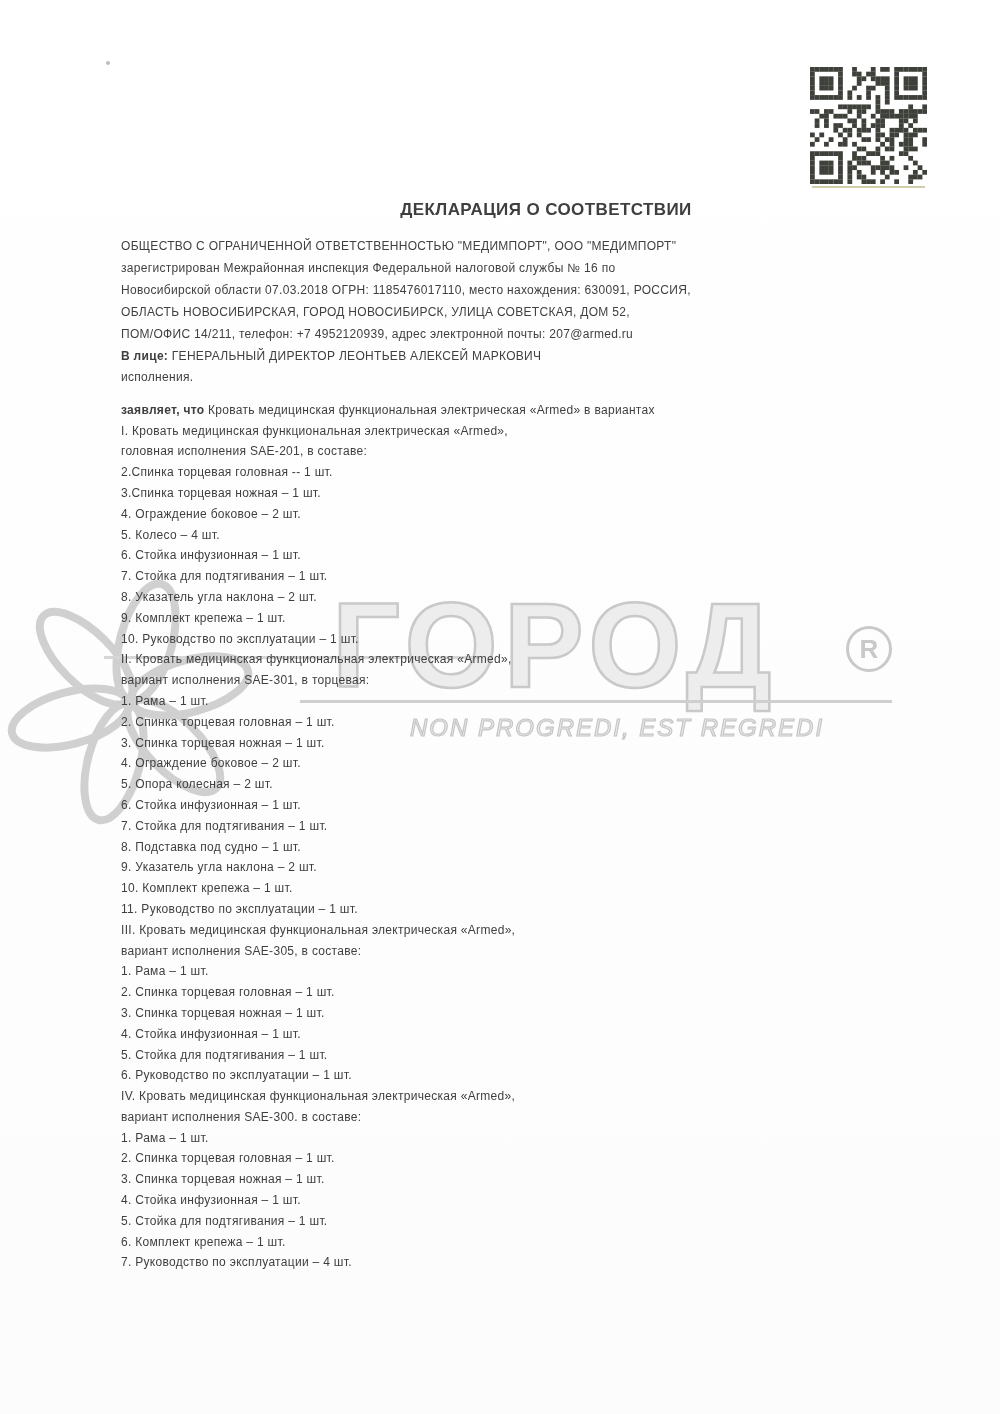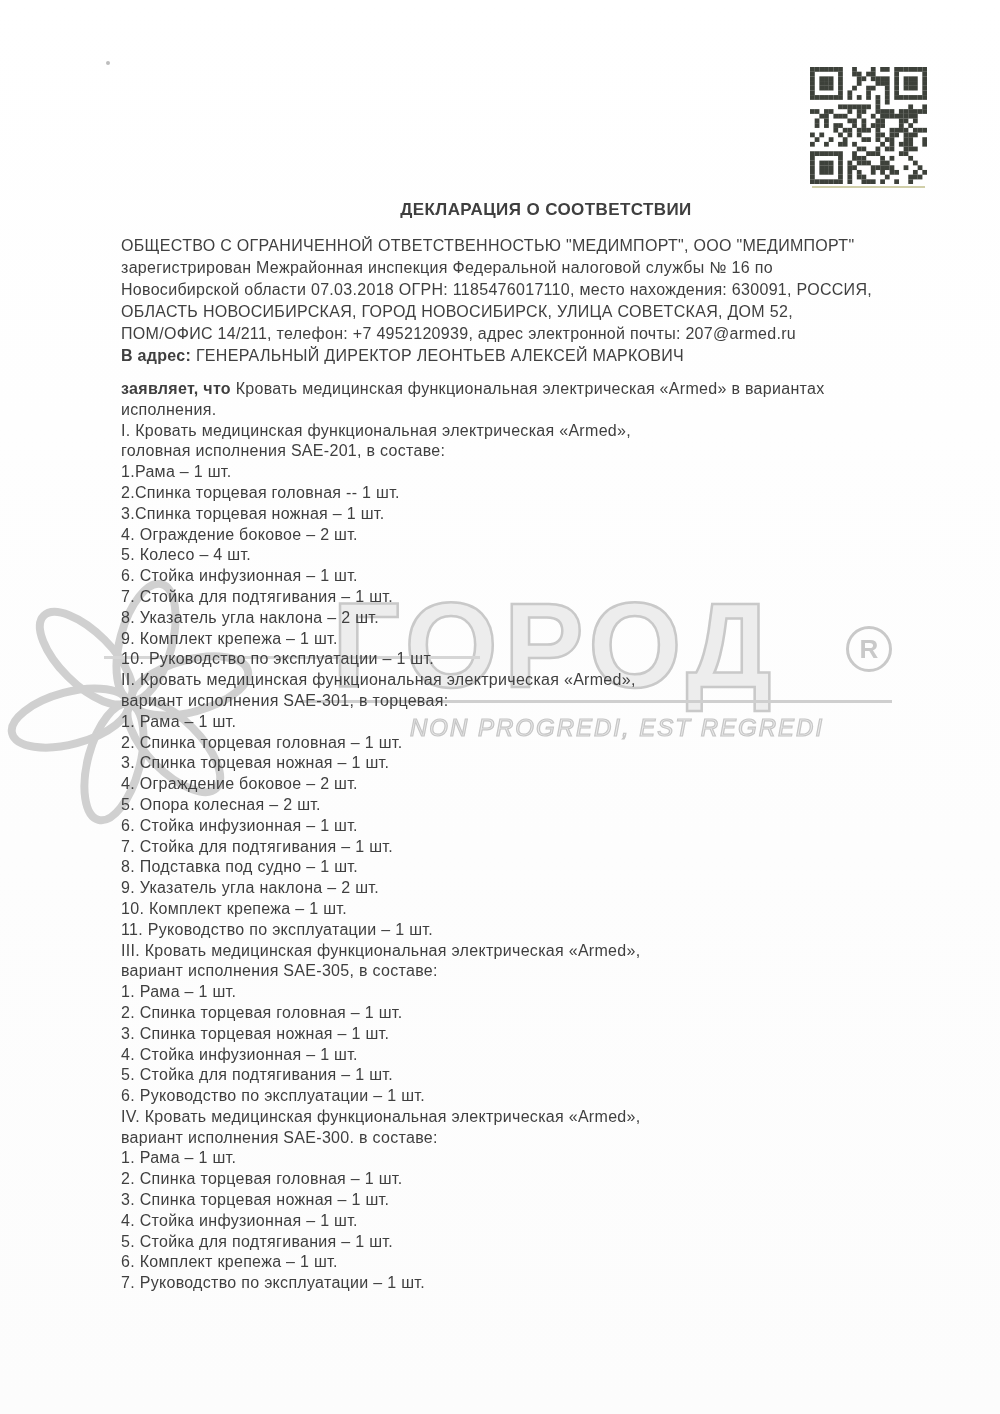--- a/index.html
+++ b/index.html
@@ -11,21 +11,21 @@
   }
   .page{position:absolute;inset:0;background:linear-gradient(180deg,#ffffff 0%,#fdfdfd 60%,#fcfcfc 100%);}
   
   .content{position:absolute;left:121px;top:186px;width:810px;z-index:3;}
   .doc-title{
     font-size:17px;font-weight:bold;letter-spacing:.4px;
     text-align:center;padding-left:40px;margin:14px 0 15px 0;
     white-space:nowrap;
   }
   .line{
-    height:20.8px;line-height:20.8px;font-size:16px;letter-spacing:.3px;
+    height:20.8px;line-height:20.8px;font-size:12px;letter-spacing:.3px;
     white-space:nowrap;
   }
   .company .line{height:22px;line-height:22px;}
   .bold{font-weight:bold;}
   .gap-before{margin-top:12px;}
   
   .watermark{position:absolute;inset:0;z-index:1;filter:blur(.3px);}
   .wm-brand{
     position:absolute;left:332px;top:585px;
     font-size:120px;line-height:120px;font-weight:bold;letter-spacing:6px;
@@ -401,33 +401,32 @@
     <div class="company" id="company-lines">
         <div class="line">ОБЩЕСТВО С ОГРАНИЧЕННОЙ ОТВЕТСТВЕННОСТЬЮ "МЕДИМПОРТ", ООО "МЕДИМПОРТ"</div>
         <div class="line">зарегистрирован Межрайонная инспекция Федеральной налоговой службы № 16 по</div>
         <div class="line">Новосибирской области 07.03.2018 ОГРН: 1185476017110, место нахождения: 630091, РОССИЯ,</div>
         <div class="line">ОБЛАСТЬ НОВОСИБИРСКАЯ, ГОРОД НОВОСИБИРСК, УЛИЦА СОВЕТСКАЯ, ДОМ 52,</div>
         <div class="line">ПОМ/ОФИС 14/211, телефон: +7 4952120939, адрес электронной почты: 207@armed.ru</div>
       </div>
 
     <div class="company">
       <div class="line">
-        <span class="bold">В адрес:</span><span> ГЕНЕРАЛЬНЫЙ ДИРЕКТОР ЛЕОНТЬЕВ АЛЕКСЕЙ МАРКОВИЧ</span>
+        <span class="bold">В лице:</span><span> ГЕНЕРАЛЬНЫЙ ДИРЕКТОР ЛЕОНТЬЕВ АЛЕКСЕЙ МАРКОВИЧ</span>
       </div>
     </div>
 
+    <div class="line">исполнения.</div>
     <div class="line gap-before">
       <span class="bold">заявляет, что</span><span> Кровать медицинская функциональная электрическая «Armed» в вариантах</span>
     </div>
-    <div class="line">исполнения.</div>
 
     <div id="sections">
         <div class="line">I. Кровать медицинская функциональная электрическая «Armed»,</div>
         <div class="line">головная исполнения SAE-201, в составе:</div>
-        <div class="line">1.Рама – 1 шт.</div>
         <div class="line">2.Спинка торцевая головная -- 1 шт.</div>
         <div class="line">3.Спинка торцевая ножная – 1 шт.</div>
         <div class="line">4. Ограждение боковое – 2 шт.</div>
         <div class="line">5. Колесо – 4 шт.</div>
         <div class="line">6. Стойка инфузионная – 1 шт.</div>
         <div class="line">7. Стойка для подтягивания – 1 шт.</div>
         <div class="line">8. Указатель угла наклона – 2 шт.</div>
         <div class="line">9. Комплект крепежа – 1 шт.</div>
         <div class="line">10. Руководство по эксплуатации – 1 шт.</div>
         <div class="line">II. Кровать медицинская функциональная электрическая «Armed»,</div>
@@ -452,17 +451,17 @@
         <div class="line">5. Стойка для подтягивания – 1 шт.</div>
         <div class="line">6. Руководство по эксплуатации – 1 шт.</div>
         <div class="line">IV. Кровать медицинская функциональная электрическая «Armed»,</div>
         <div class="line">вариант исполнения SAE-300. в составе:</div>
         <div class="line">1. Рама – 1 шт.</div>
         <div class="line">2. Спинка торцевая головная – 1 шт.</div>
         <div class="line">3. Спинка торцевая ножная – 1 шт.</div>
         <div class="line">4. Стойка инфузионная – 1 шт.</div>
         <div class="line">5. Стойка для подтягивания – 1 шт.</div>
         <div class="line">6. Комплект крепежа – 1 шт.</div>
-        <div class="line">7. Руководство по эксплуатации – 1 шт.</div>
+        <div class="line">7. Руководство по эксплуатации – 4 шт.</div>
       </div>
   </div>
 
 </div>
 
 </body></html>

